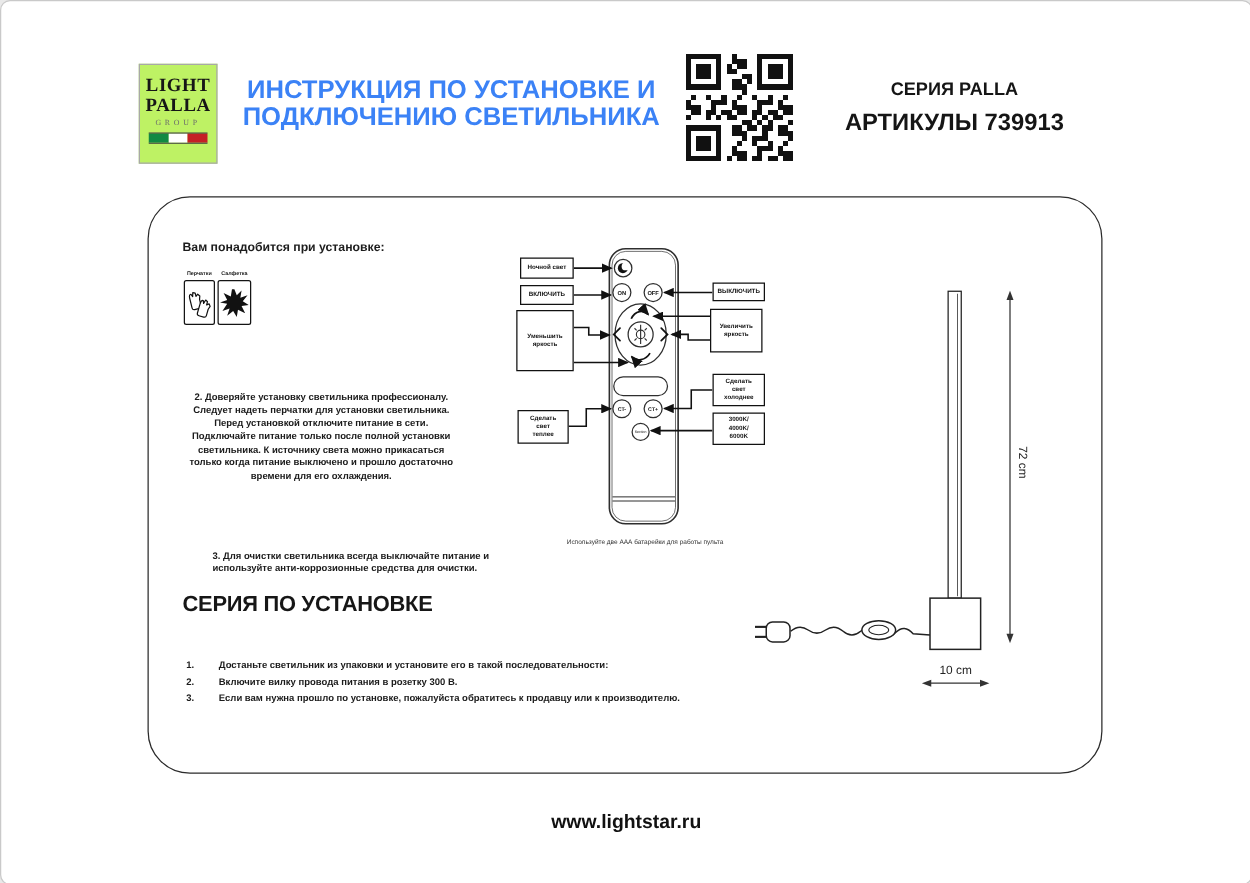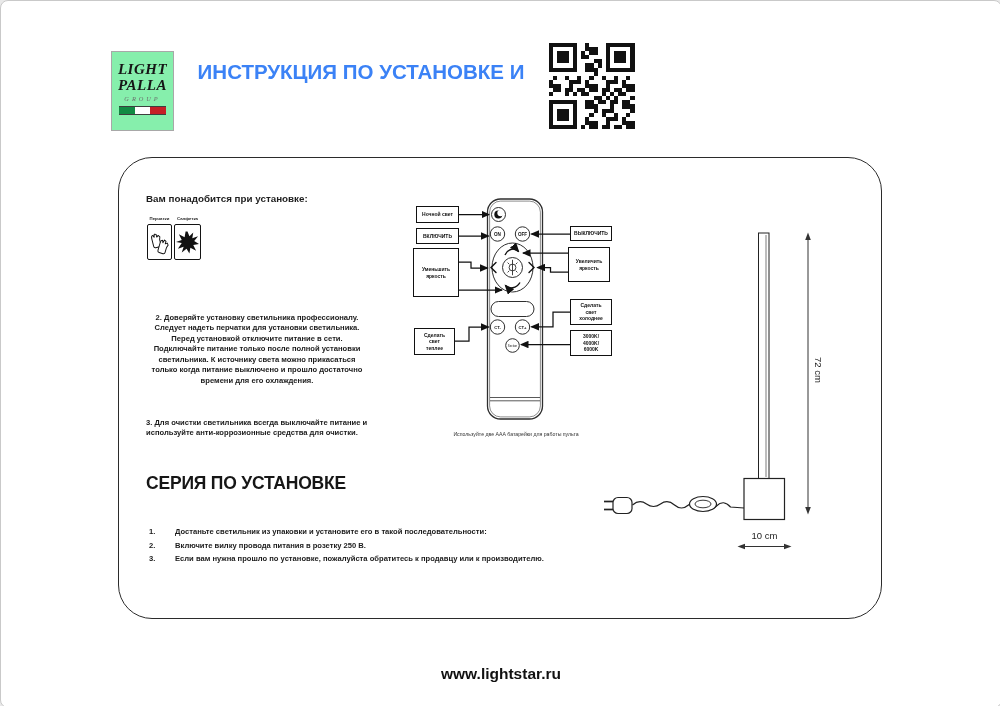--- a/index.html
+++ b/index.html
@@ -3,21 +3,21 @@
 <meta charset="utf-8">
 <style>
   html,body{margin:0;padding:0;background:#e9e9e9;}
   .page{
     position:relative;width:1000px;height:706px;background:#fff;
     border:1px solid #c9c9c9;border-radius:8px;overflow:hidden;
     font-family:"Liberation Sans",sans-serif;color:#1d1d1d;margin:0 auto;
   }
   
   .logo-box{position:absolute;left:110px;top:50px;width:63px;height:80px;
-    border:1px solid #a8a8a8;background:#86efac;text-align:center;box-sizing:border-box;padding-top:9px;font-style:italic;}
+    border:1px solid #a8a8a8;background:#bef264;text-align:center;box-sizing:border-box;padding-top:9px;}
   .logo-word{font-family:"Liberation Serif",serif;font-weight:700;font-size:15px;line-height:16px;color:#161616;letter-spacing:.5px;}
   .logo-sub{font-family:"Liberation Serif",serif;font-size:6.3px;color:#6b6b6b;letter-spacing:3px;margin-top:2px;}
   .logo-flag{width:47px;height:7px;margin:4px auto 0;border-top:1.3px solid #3e3e3e;border-bottom:1.3px solid #3e3e3e;display:flex;}
   .logo-flag i{flex:1;}
   .doc-title{position:absolute;left:190px;top:60px;width:340px;text-align:center;
     font-weight:700;font-size:20.5px;line-height:22px;color:#3b82f6;}
   .qr{position:absolute;left:546px;top:42px;width:89px;height:86px;}
   .header-right{position:absolute;left:655px;top:63px;width:215px;text-align:center;}
   .series{font-weight:700;font-size:14.5px;margin-bottom:8px;color:#151515;}
   .articles{font-weight:700;font-size:19px;color:#151515;}
@@ -36,40 +36,41 @@
   
   .rlabel{position:absolute;border:1.2px solid #111;background:#fff;box-sizing:border-box;
     display:flex;align-items:center;justify-content:center;text-align:center;
     font-size:5px;font-weight:700;line-height:1.3;white-space:pre-line;color:#111;}
   .remote-caption{position:absolute;left:425px;top:430px;width:180px;text-align:center;
     font-size:5.2px;color:#333;font-weight:400;}
   
   .diagram{position:absolute;left:0;top:0;width:1000px;height:706px;pointer-events:none;}
   
   .footer-url{position:absolute;left:0;right:0;top:648px;text-align:center;
-    font-weight:700;font-size:15.5px;color:#111;margin-top:16px;}
+    font-weight:700;font-size:15.5px;color:#111;}
 </style>
 </head>
 <body>
 
 <div class="page">
 
   <div class="logo-box">
     <div class="logo-word">LIGHT</div>
     <div class="logo-word">PALLA</div>
     <div class="logo-sub">GROUP</div>
     <div class="logo-flag">
       <i style="background:#118a43"></i>
         <i style="background:#ffffff"></i>
         <i style="background:#c52026"></i>
     </div>
   </div>
 
   <div class="doc-title">
     <div>ИНСТРУКЦИЯ ПО УСТАНОВКЕ И</div>
+    <div>ПОДКЛЮЧЕНИЮ СВЕТИЛЬНИКА</div>
   </div>
 
   <svg id="qr" class="qr" viewBox="0 0 21 21" shape-rendering="crispEdges">
       <rect x="9" y="0" width="1" height="1" fill="#111"></rect>
       <rect x="9" y="1" width="1" height="1" fill="#111"></rect>
       <rect x="10" y="1" width="1" height="1" fill="#111"></rect>
       <rect x="11" y="1" width="1" height="1" fill="#111"></rect>
       <rect x="8" y="2" width="1" height="1" fill="#111"></rect>
       <rect x="10" y="2" width="1" height="1" fill="#111"></rect>
       <rect x="11" y="2" width="1" height="1" fill="#111"></rect>
@@ -188,20 +189,24 @@
       <rect x="1" y="1" width="5" height="5" fill="#fff"></rect>
       <rect x="2" y="2" width="3" height="3" fill="#111"></rect>
       <rect x="14" y="0" width="7" height="7" fill="#111"></rect>
       <rect x="15" y="1" width="5" height="5" fill="#fff"></rect>
       <rect x="16" y="2" width="3" height="3" fill="#111"></rect>
       <rect x="0" y="14" width="7" height="7" fill="#111"></rect>
       <rect x="1" y="15" width="5" height="5" fill="#fff"></rect>
       <rect x="2" y="16" width="3" height="3" fill="#111"></rect>
     </svg>
 
+  <div class="header-right">
+    <div class="series">СЕРИЯ PALLA</div>
+    <div class="articles">АРТИКУЛЫ 739913</div>
+  </div>
 
   <div class="frame"></div>
 
   <div class="needs-heading">Вам понадобится при установке:</div>
 
   <div class="tool-label" style="left:146px;width:25px;">Перчатки</div>
   <div class="tool-label" style="left:173px;width:27px;">Салфетка</div>
 
   <div class="tool-box" style="left:146px;width:25px;">
     <svg width="21" height="28" viewBox="0 0 24 30">
@@ -211,28 +216,28 @@
       </g>
     </svg>
   </div>
   <div class="tool-box" style="left:173px;width:27px;">
     <svg width="23" height="26" viewBox="0 0 24 24">
       <polygon fill="#111" points="12,1 14,6 18,2 17,8 23,6 19,11 24,14 18,15 21,21 15,18 14,24 11,19 6,23 8,17 2,19 6,13 0,12 6,10 3,4 9,7 10,1"></polygon>
     </svg>
   </div>
 
   <div class="note" style="top:312px;text-align:center;">2. Доверяйте установку светильника профессионалу. Следует надеть перчатки для установки светильника. Перед установкой отключите питание в сети. Подключайте питание только после полной установки светильника. К источнику света можно прикасаться только когда питание выключено и прошло достаточно времени для его охлаждения.</div>
-  <div class="note" style="top:417px;">3. Для очистки светильника всегда выключайте питание и используйте анти-коррозионные средства для очистки.</div>
+  <div class="note" style="top:439px;margin-left:24px;">3. Для очистки светильника всегда выключайте питание и используйте анти-коррозионные средства для очистки.</div>
 
   <div class="steps-heading">СЕРИЯ ПО УСТАНОВКЕ</div>
   <div class="step-row" style="top:504px;">
     <span class="step-num">1.</span><span>Достаньте светильник из упаковки и установите его в такой последовательности:</span>
   </div>
   <div class="step-row" style="top:517.5px;">
-    <span class="step-num">2.</span><span>Включите вилку провода питания в розетку 250 В.</span>
+    <span class="step-num">2.</span><span>Включите вилку провода питания в розетку 300 В.</span>
   </div>
   <div class="step-row" style="top:531px;">
     <span class="step-num">3.</span><span>Если вам нужна прошло по установке, пожалуйста обратитесь к продавцу или к производителю.</span>
   </div>
 
   <svg class="diagram" viewBox="0 0 1000 706">
     <defs>
       <marker id="arr" markerWidth="7" markerHeight="6" refX="6" refY="3" orient="auto">
         <path d="M0,0 L7,3 L0,6 Z" fill="#111"></path>
       </marker>

